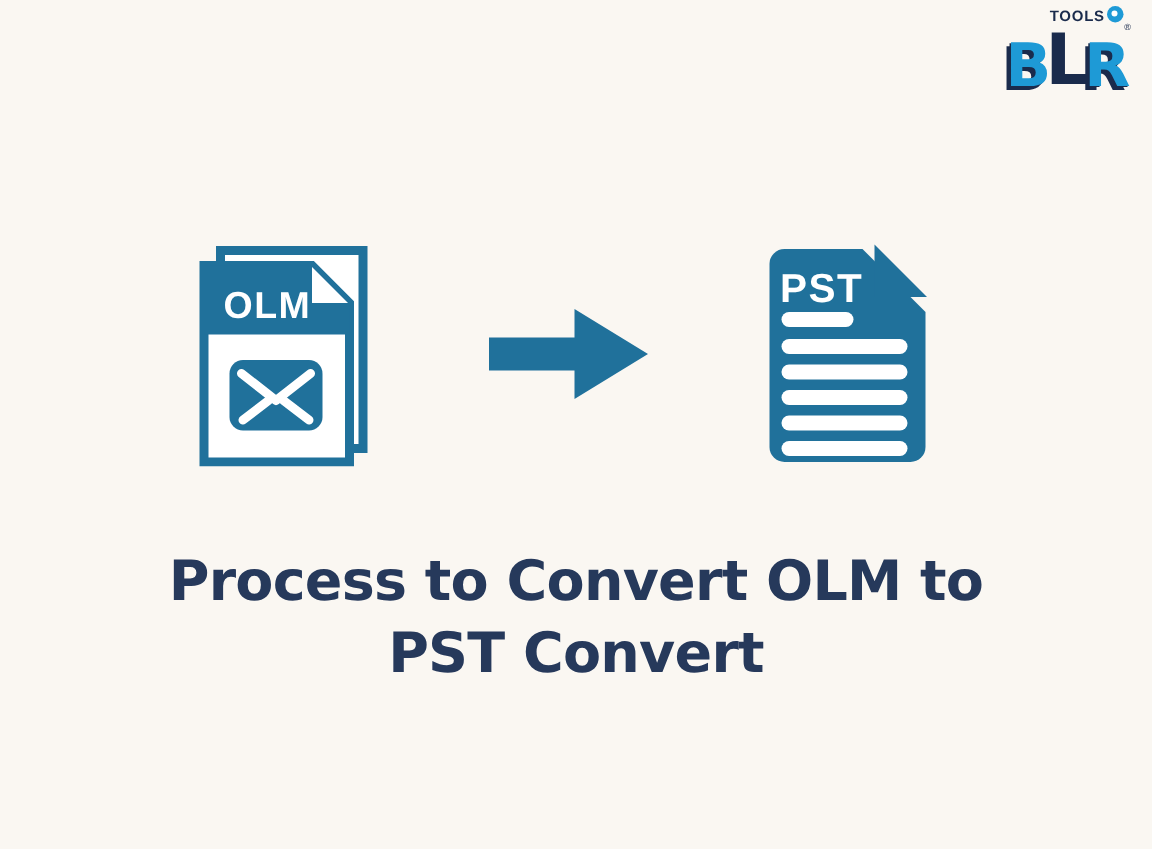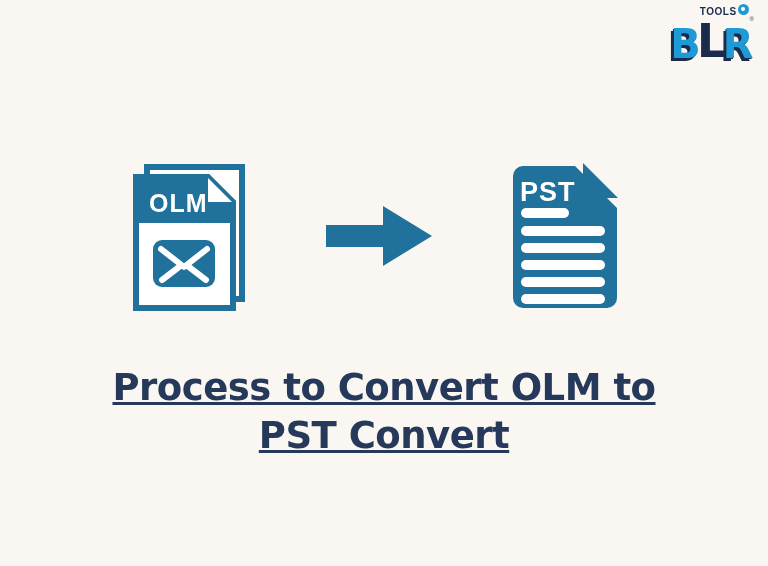--- a/index.html
+++ b/index.html
@@ -69,21 +69,20 @@
   
   .title{
     position:absolute;left:0;right:0;top:364px;
     text-align:center;
     color:var(--title);
     font-family:"DejaVu Sans",sans-serif;
     font-weight:bold;
     font-size:37px;
     line-height:48px;
     letter-spacing:-0.5px;
-    text-decoration:underline;
   }
 </style>
 </head>
 <body>
 
 <div class="logo">
   <div class="logo-top">
     <span class="logo-tagline">TOOLS</span>
     <span class="logo-badge"></span>
     <span class="logo-reg">®</span>

